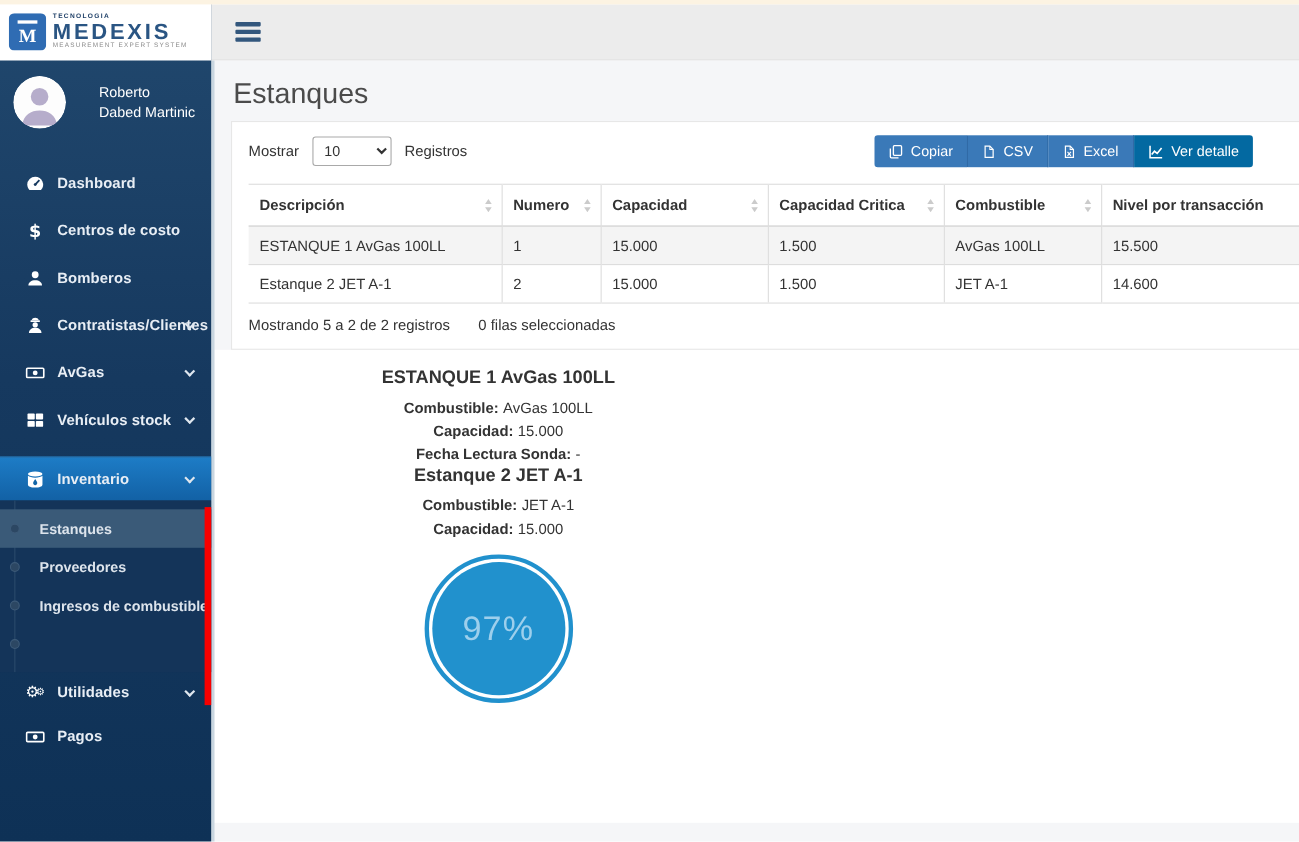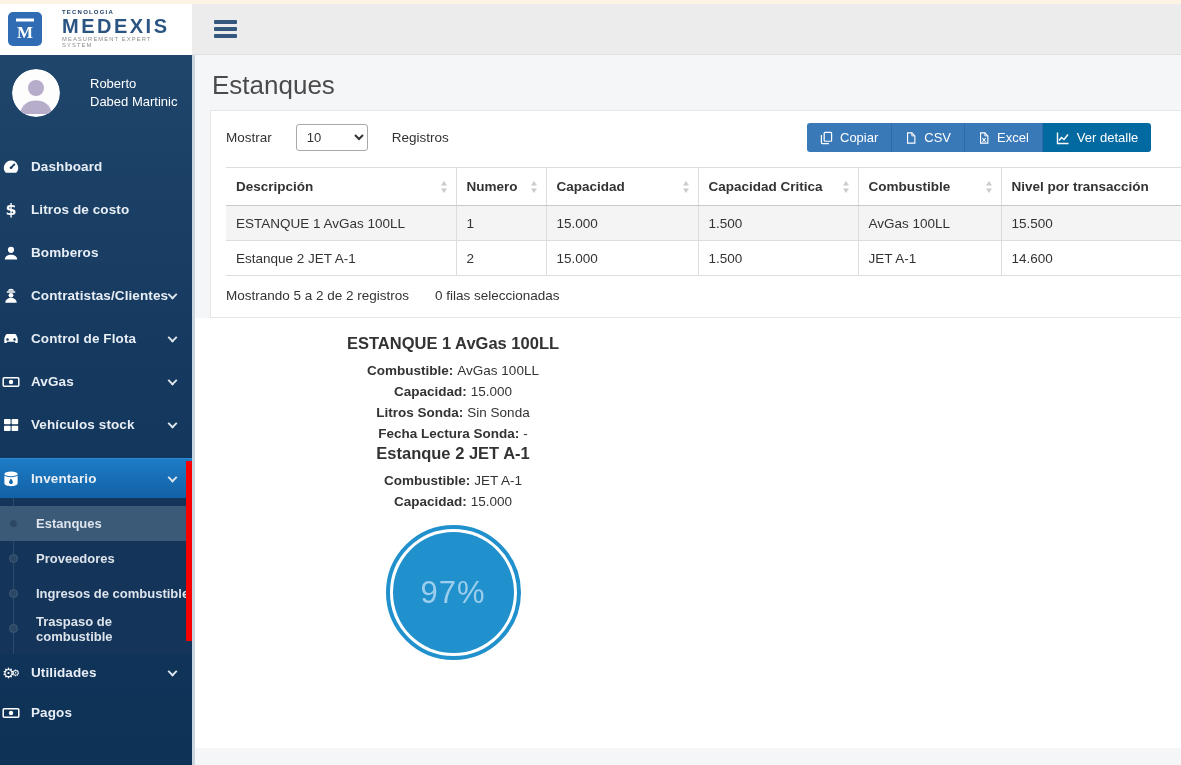--- a/index.html
+++ b/index.html
@@ -6,31 +6,31 @@
   html,body { width:1181px; height:765px; overflow:hidden; background:#fff;
     font-family:"Liberation Sans", sans-serif; font-size:13.5px; color:#333; }
 
   .top-strip { position:absolute; top:0; left:0; width:1181px; height:4px; background:#fcf3e2; z-index:60; }
 
   
   .sidebar { position:absolute; top:0; left:0; width:192px; height:765px;
     background:linear-gradient(180deg,#21486e 0%,#16395f 45%,#0e3156 100%); z-index:40; }
   .logo-box { height:55px; background:#fff; display:flex; align-items:center; padding:6px 8px 4px 8px; }
   .logo-mark { flex:0 0 34px; }
-  .logo-text { margin-left:20px; line-height:1; }
+  .logo-text { margin-left:6px; line-height:1; }
   .logo-tecnologia { font-size:6px; font-weight:bold; color:#1d3e66; letter-spacing:1.2px; }
   .logo-name { font-size:20px; font-weight:bold; color:#2a5583; letter-spacing:2.5px; margin:1px 0; }
   .logo-tagline { font-size:5.8px; color:#8c8c8c; letter-spacing:1.1px; }
 
   .user-panel { height:76px; display:flex; align-items:center; padding-left:12px;gap:16px; }
   .avatar { width:48px; height:48px; border-radius:50%; overflow:hidden; flex:0 0 48px; }
   .user-name { color:#fff; font-size:13px; margin-left:14px; line-height:1.35; }
 
   .nav { padding-top:14px; }
-  .nav-item { position:relative; height:43px; display:flex; align-items:center; padding-left:1px; cursor:pointer; }
+  .nav-item { position:relative; height:43px; display:flex; align-items:center; padding-left:22px; cursor:pointer; }
   .nav-icon { width:20px; height:18px; display:inline-flex; align-items:center; justify-content:center; color:#fff; }
   .nav-label { color:#e8eef5; font-size:13.5px; margin-left:10px; font-weight:bold; letter-spacing:.1px; }
   .chev { position:absolute; right:16px; top:50%; width:7px; height:7px; border-right:2px solid #dfe7ef;
     border-bottom:2px solid #dfe7ef; transform:translateY(-70%) rotate(45deg); }
   .nav-item.active { height:40px; margin-top:12px;
     background:linear-gradient(180deg,#1d7cc6 0%,#1261a5 100%); border-top:1px solid #2b8ad2;text-align:right; }
   .dollar-glyph { font-family:"DejaVu Sans", sans-serif; font-size:16px; font-weight:bold; color:#fff; }
   .gear-glyph { font-family:"DejaVu Sans", sans-serif; color:#fff; font-size:14px; }
   .gear-glyph .g2 { font-size:9px; vertical-align:7px; margin-left:-3px; }
 
@@ -50,23 +50,23 @@
 
   
   .main { position:absolute; left:192px; top:55px; width:989px; height:710px; background:#f5f6f8; }
   .main::before { content:""; position:absolute; left:0; top:0; bottom:0; width:3px; background:#c9d6e0; }
   .page-title { font-size:26px; color:#4b4b4b; margin:15px 0 9px 20px; font-weight:normal; }
 
   .panel { position:relative; margin-left:18px; width:1240px; background:#fff;
     border:1px solid #e7e7e7; padding:12px 15px 14px 15px; }
   .controls { display:flex; align-items:center; height:28px; }
   .controls label { color:#333; }
-  .page-size { width:72px; height:27px; margin:0 24px; border:1px solid #a9a9a9; border-radius:3px;
+  .page-size { width:72px; height:27px; margin:0 12px; border:1px solid #a9a9a9; border-radius:3px;
     font-size:13px; color:#333; padding-left:6px; background:#fff; font-family:"Liberation Sans",sans-serif; }
-  .btn-group { position:absolute; left:596px; top:12px; display:flex; }
+  .btn-group { position:absolute; left:584px; top:12px; display:flex; }
   .btn { height:29px; background:#3a79b8; color:#fff; font-size:13px; border:none; display:flex;
     align-items:center; padding:0 13px; cursor:pointer; border-right:1px solid #306aa6;
     font-family:"Liberation Sans",sans-serif; }
   .btn:first-child { border-radius:3px 0 0 3px; }
   .btn:last-child { border-radius:0 3px 3px 0; border-right:none; }
   .btn.light { background:#0369a1; }
   .btn svg { margin-right:7px; }
 
   table.data { border-collapse:collapse; margin-top:16px; table-layout:fixed; width:1245px; }
   table.data th { height:38px; text-align:left; font-size:13.5px; color:#333; padding:0 10px;
@@ -134,21 +134,21 @@
             <path d="M9 2.6A7.2 7.2 0 001.8 9.8c0 1.9.74 3.6 1.95 4.9h10.5A7.2 7.2 0 009 2.6z" fill="#fff"></path>
             <line x1="9" y1="9.8" x2="12.8" y2="5.8" stroke="#16395f" stroke-width="1.7"></line>
             <circle cx="9" cy="9.8" r="1.3" fill="#16395f"></circle>
           </svg>
       </span>
       <span class="nav-label">Dashboard</span>
     </div>
 
     <div class="nav-item">
       <span class="nav-icon dollar-glyph">$</span>
-      <span class="nav-label">Litros de costo</span>
+      <span class="nav-label">Centros de costo</span>
     </div>
 
     <div class="nav-item">
       <span class="nav-icon">
         <svg width="18" height="18" viewBox="0 0 18 18" fill="#fff">
             <circle cx="9" cy="5.8" r="3.1"></circle>
             <path d="M2.8 15.5c0-3 2.7-4.8 6.2-4.8s6.2 1.8 6.2 4.8z"></path>
           </svg>
       </span>
       <span class="nav-label">Bomberos</span>
@@ -160,31 +160,20 @@
             <path d="M9 1.8c-1.5 0-2.7.8-3.2 2h6.4c-.5-1.2-1.7-2-3.2-2z"></path>
             <rect x="4.6" y="4.2" width="8.8" height="1.5" rx=".75"></rect>
             <circle cx="9" cy="8.3" r="2.4"></circle>
             <path d="M3.3 15.7c0-2.9 2.5-4.7 5.7-4.7s5.7 1.8 5.7 4.7z"></path>
           </svg>
       </span>
       <span class="nav-label">Contratistas/Clientes</span>
       <span class="chev"></span>
     </div>
 
-    <div class="nav-item">
-      <span class="nav-icon">
-        <svg width="18" height="18" viewBox="0 0 18 18">
-            <path d="M2.3 8.2l1.4-3.2c.26-.6.86-1 1.52-1h7.56c.66 0 1.26.4 1.52 1l1.4 3.2v4.9h-2.3l-.4-1.3H5l-.4 1.3H2.3z" fill="#fff"></path>
-            <circle cx="5.5" cy="9.6" r="1.25" fill="#16395f"></circle>
-            <circle cx="12.5" cy="9.6" r="1.25" fill="#16395f"></circle>
-          </svg>
-      </span>
-      <span class="nav-label">Control de Flota</span>
-      <span class="chev"></span>
-    </div>
 
     <div class="nav-item">
       <span class="nav-icon">
         <svg width="18" height="18" viewBox="0 0 18 18">
             <rect x="1.2" y="4.8" width="15.6" height="8.4" rx="1" fill="none" stroke="#fff" stroke-width="1.5"></rect>
             <circle cx="9" cy="9" r="2.2" fill="#fff"></circle>
           </svg>
       </span>
       <span class="nav-label">AvGas</span>
       <span class="chev"></span>
@@ -223,21 +212,20 @@
       <div class="sub-item">
         <span class="sub-dot"></span>
         <span class="sub-label">Proveedores</span>
       </div>
       <div class="sub-item">
         <span class="sub-dot"></span>
         <span class="sub-label">Ingresos de combustible</span>
       </div>
       <div class="sub-item">
         <span class="sub-dot"></span>
-        <span class="sub-label">Traspaso de combustible</span>
       </div>
     </div>
 
     <div class="nav-item" style="height:37px">
       <span class="nav-icon gear-glyph">⚙<span class="g2">⚙</span></span>
       <span class="nav-label">Utilidades</span>
       <span class="chev"></span>
     </div>
 
     <div class="nav-item">
@@ -375,23 +363,20 @@
 
     <div class="card">
       <div class="card-title">ESTANQUE 1 AvGas 100LL</div>
       <div class="info-line">
         <b>Combustible:</b><span>AvGas 100LL</span>
       </div>
       <div class="info-line">
         <b>Capacidad:</b><span>15.000</span>
       </div>
       <div class="info-line">
-        <b>Litros Sonda:</b><span>Sin Sonda</span>
-      </div>
-      <div class="info-line">
         <b>Fecha Lectura Sonda:</b><span>-</span>
       </div>
     </div>
 
     <div class="card">
       <div class="card-title">Estanque 2 JET A-1</div>
       <div class="info-line">
         <b>Combustible:</b><span>JET A-1</span>
       </div>
       <div class="info-line">

